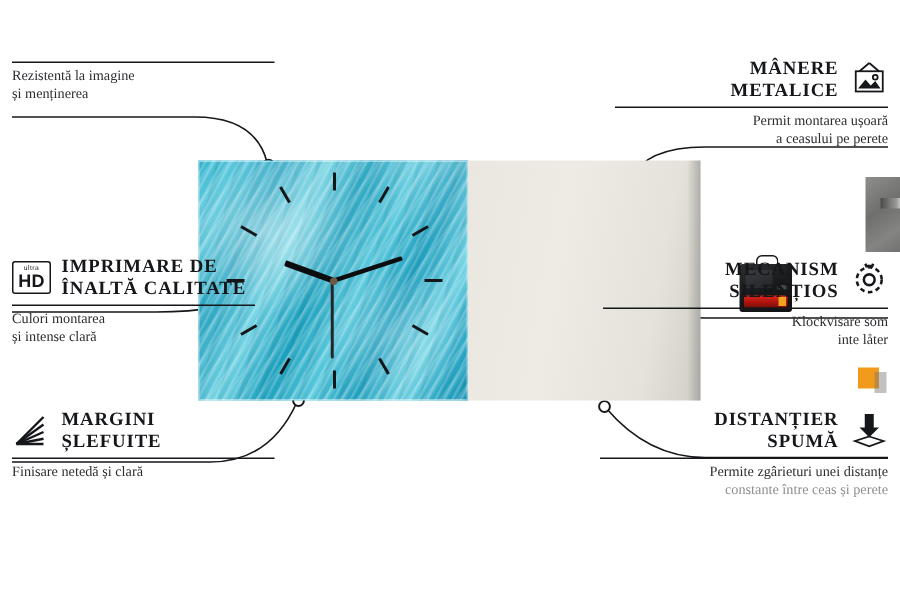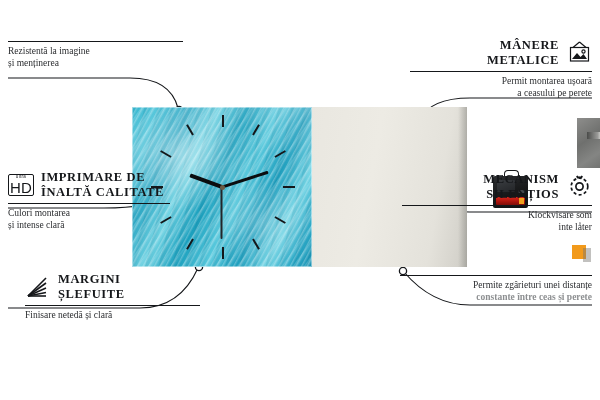--- a/index.html
+++ b/index.html
@@ -266,26 +266,26 @@
     line-height: 1;
   }
   .hd-top {
     font-family: "Liberation Sans", sans-serif;
     font-size: 4.5px;
     letter-spacing: 0.3px;
     color: #15171a;
   }
   .hd-main {
     font-family: "Liberation Sans", sans-serif;
-    font-weight: normal;
-    font-size: 15px;
+    font-weight: bold;
+    font-size: 12px;
     letter-spacing: 0.2px;
     color: #15171a;
   }
-  .faded { color: #8d8f91; font-weight: bold; }
+  .faded { color: #8d8f91; }
 </style>
 </head>
 <body>
 
 <div id="stage">
 
   <svg id="connectors" viewBox="0 0 600 400">
     <g fill="none" stroke="#15171a" stroke-width="1.1">
       <path d="M8,78 L130,78 Q170,78 178,108"></path>
       <path d="M8,208 L104,208 Q150,208 170,196"></path>
@@ -367,21 +367,21 @@
         <span>ÎNALTĂ CALITATE</span>
       </span>
     </div>
     <div class="feat-rule" style="width:162px;"></div>
     <div class="feat-desc">
       <span>Culori montarea</span><br>
       <span>și intense clară</span>
     </div>
   </div>
 
-  <div class="feature" style="left:8px; top:272px; width:200px;margin-left:17px;">
+  <div class="feature" style="left:8px; top:272px; width:200px;">
     <div class="head-row">
       <span class="icon-box">
         <svg width="24" height="22" viewBox="0 0 24 22" fill="none" stroke="#15171a" stroke-width="1.6">
           <path d="M2 20 L20 2"></path>
           <path d="M2 20 L20 7"></path>
           <path d="M2 20 L20 12"></path>
           <path d="M2 20 L20 16.5"></path>
           <path d="M2 20 L20 20"></path>
         </svg>
       </span>
@@ -433,20 +433,32 @@
       </span>
     </div>
     <div class="feat-rule" style="width:190px; margin-left:auto;"></div>
     <div class="feat-desc">
       <span>Klockvisare som</span><br>
       <span>inte låter</span>
     </div>
   </div>
 
   <div class="feature align-right" style="left:392px; top:272px; width:200px;">
+    <div class="head-row right">
+      <span class="feat-title">
+        <span>DISTANȚIER</span><br>
+        <span>SPUMĂ</span>
+      </span>
+      <span class="icon-box">
+        <svg width="25" height="24" viewBox="0 0 25 24" fill="none" stroke="#15171a" stroke-width="1.2">
+          <path d="M9.5 1 L15.5 1 L15.5 10 L19 10 L12.5 16.5 L6 10 L9.5 10 Z" fill="#15171a" stroke="none"></path>
+          <path d="M12.5 16 L22 19 L12.5 22.5 L3 19 Z"></path>
+        </svg>
+      </span>
+    </div>
     <div class="feat-rule" style="width:192px; margin-left:auto;"></div>
     <div class="feat-desc">
       <span>Permite zgârieturi unei distanțe</span><br>
       <span class="faded">constante între ceas și perete</span>
     </div>
   </div>
 
 </div>
 
 </body></html>

